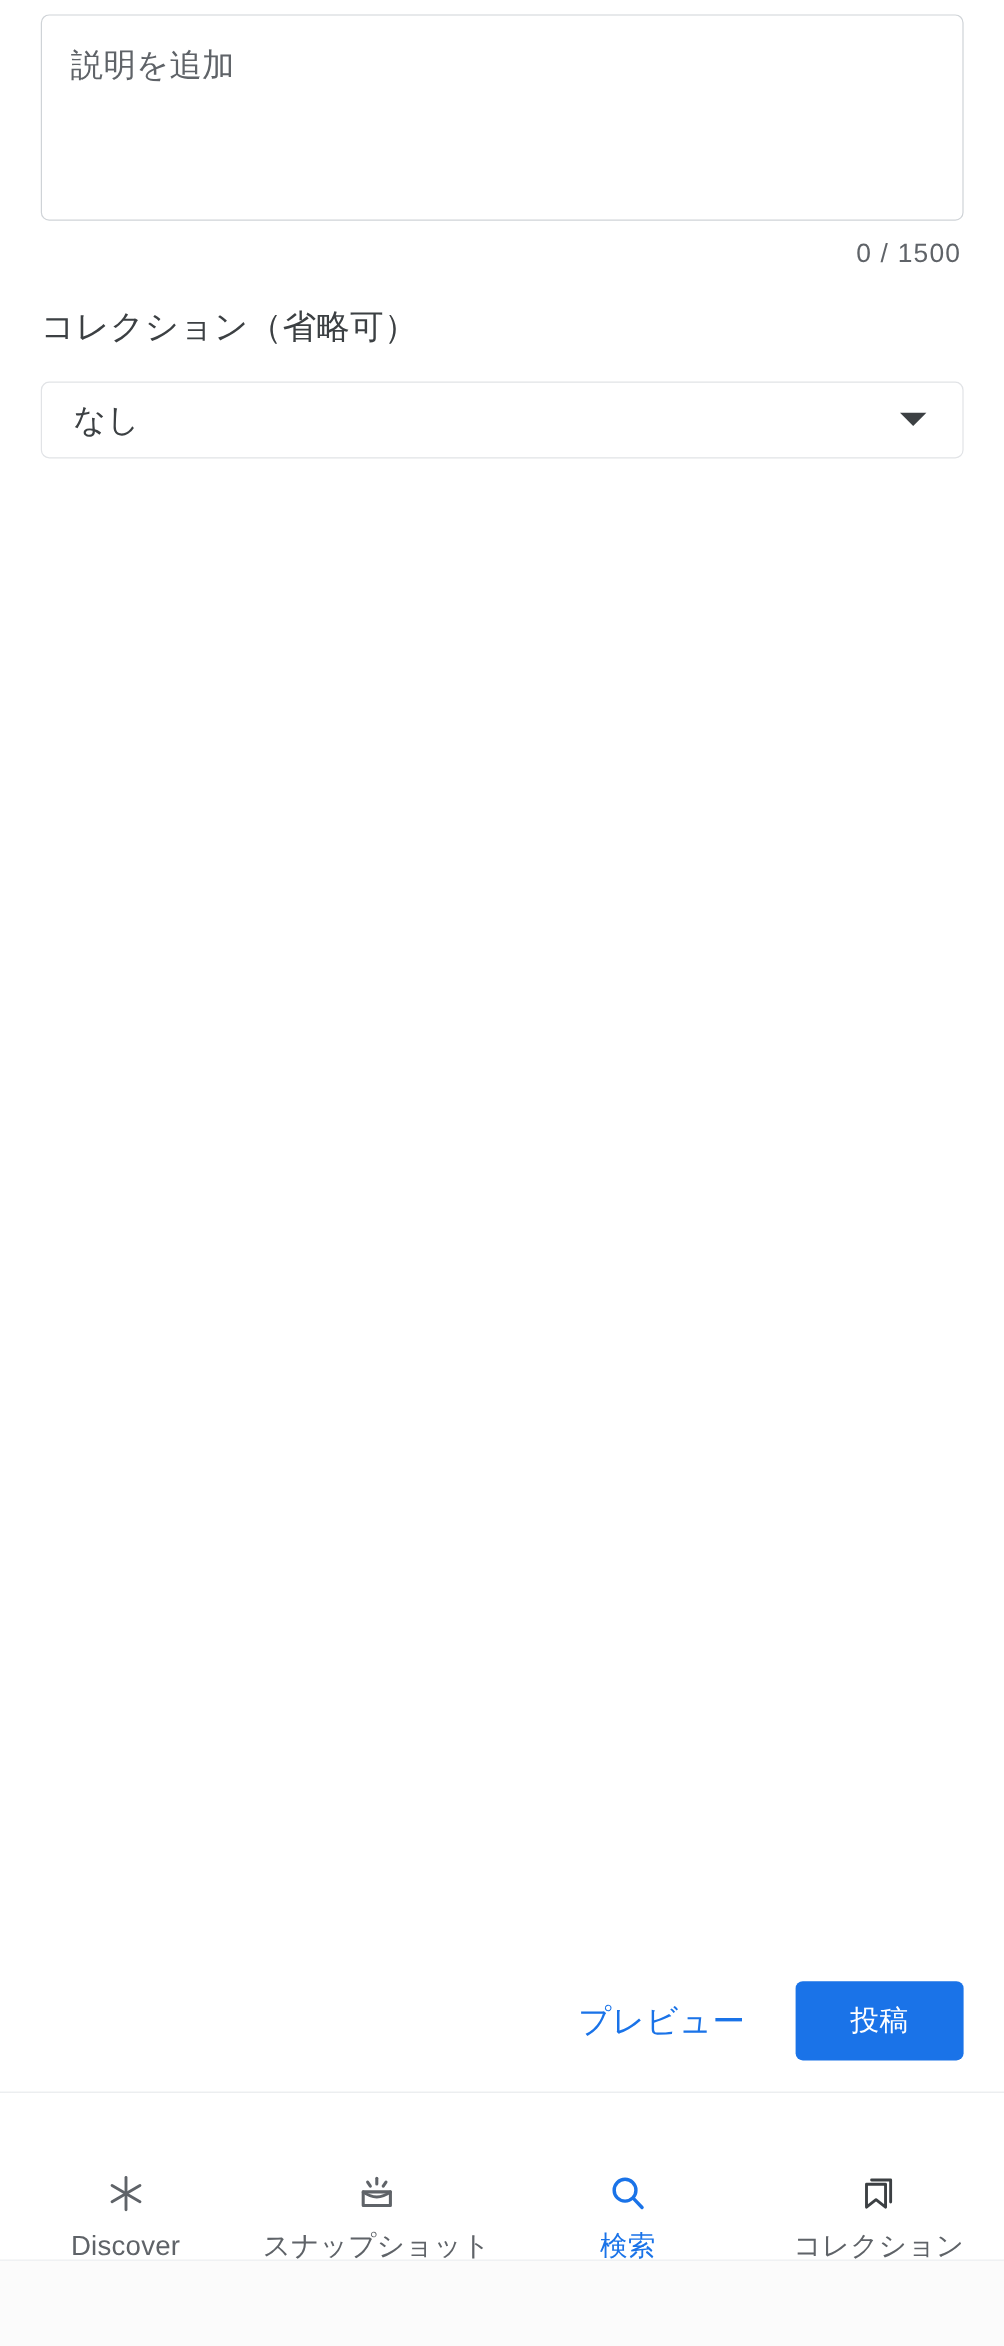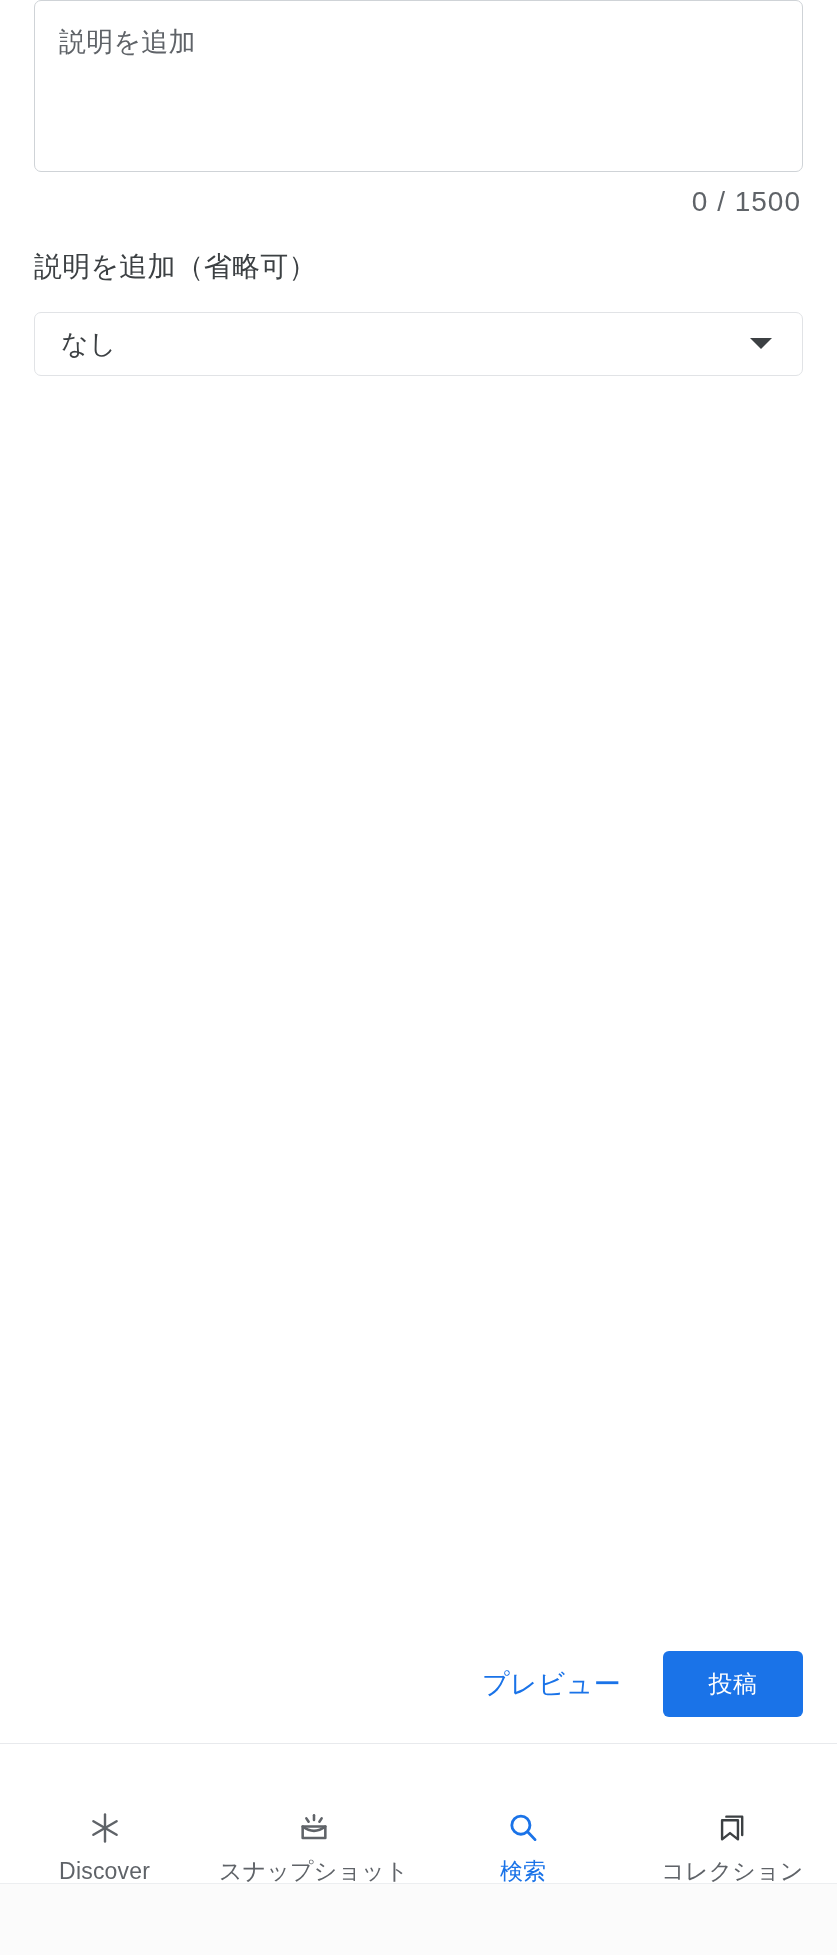--- a/index.html
+++ b/index.html
@@ -73,21 +73,21 @@
   .overflow-btn .dot {
     width: 7px;
     height: 7px;
     border-radius: 50%;
     background: #3c4043;
   }
 
   
   .form-area {
     flex: 1 1 auto;
-    padding: 0 34px;
+    padding: 12px 34px;
     position: relative;
   }
 
   .desc-box {
     position: relative;
     width: 100%;
     height: 172px;
     border: 1px solid #cfd3d7;
     border-radius: 7px;
     background: #ffffff;
@@ -100,21 +100,21 @@
     font-size: 27px;
     color: #5f6368;
     line-height: 1.3;
     letter-spacing: 0.2px;
     user-select: none;
   }
 
   .char-counter {
     margin-top: 14px;
     text-align: right;
-    font-size: 28px;
+    font-size: 22px;
     color: #5f6368;
     letter-spacing: 1px;
     padding-right: 2px;
   }
 
   .field-label {
     margin-top: 32px;
     font-size: 28px;
     color: #3c4043;
     letter-spacing: 0.2px;
@@ -243,21 +243,21 @@
 
 
   <div class="form-area">
 
     <div class="desc-box">
       <div class="desc-placeholder">説明を追加</div>
     </div>
 
     <div class="char-counter">0 / 1500</div>
 
-    <div class="field-label">説明を追加（省略可）</div>
+    <div class="field-label">コレクション（省略可）</div>
 
     <div class="select-box">
       <span class="select-value">なし</span>
       <span class="select-arrow"></span>
     </div>
 
   </div>
 
   <div class="action-row">
     <button class="preview-btn">プレビュー</button>

